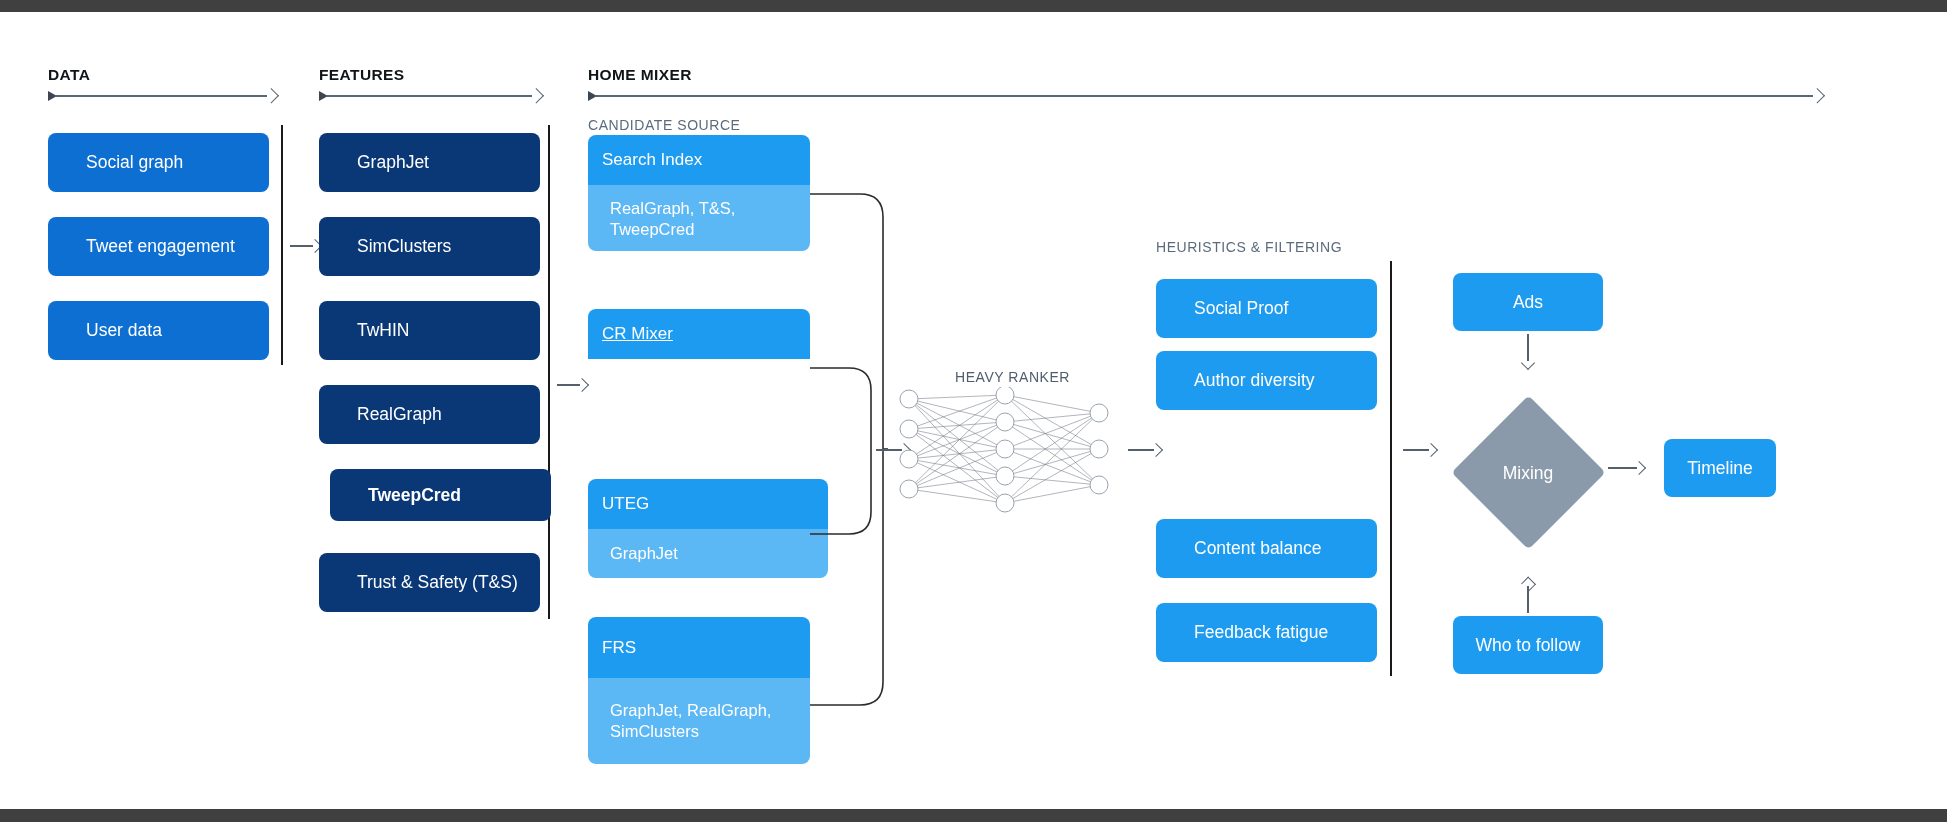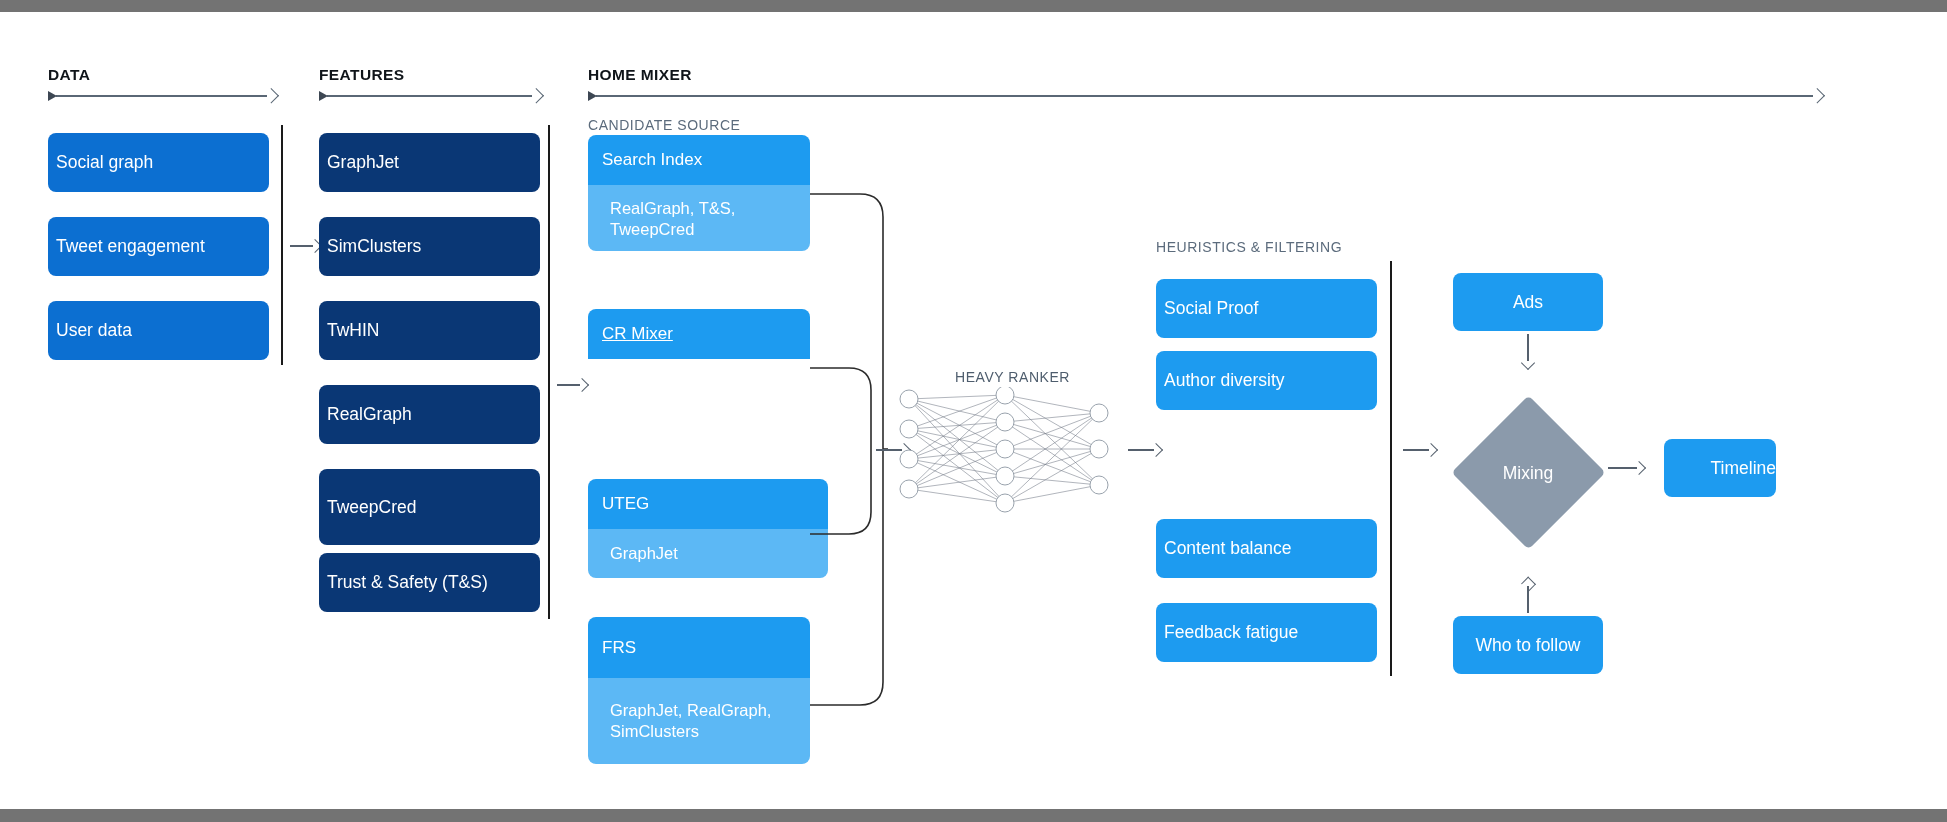--- a/index.html
+++ b/index.html
@@ -1,30 +1,30 @@
 <!DOCTYPE html>
 <html><head>
 <meta charset="utf-8">
 <style>
   html,body{margin:0;padding:0;background:#000;}
   body{width:1947px;height:822px;font-family:"Liberation Sans",sans-serif;overflow:hidden;}
-  #canvas{position:relative;width:1947px;height:822px;background:#737373;}
+  #canvas{position:relative;width:1947px;height:822px;background:#404040;}
   #stage{position:absolute;left:0;top:12px;width:1947px;height:797px;background:#ffffff;overflow:hidden;}
 
   .sec-title{position:absolute;font-size:15.5px;font-weight:700;color:#0f1419;letter-spacing:.4px;}
   .sub-title{position:absolute;font-size:14px;font-weight:400;color:#5b6b7c;letter-spacing:.55px;}
 
   .axis{position:absolute;height:14px;}
   .axis .bar{position:absolute;left:8px;right:9px;top:6px;height:1.6px;background:#5a6775;}
   .axis .tri{position:absolute;left:0;top:2px;width:0;height:0;border-left:9px solid #3d4753;border-top:5px solid transparent;border-bottom:5px solid transparent;}
   .axis .head{position:absolute;right:0;top:1.5px;width:10px;height:10px;border-right:1.6px solid #5a6775;border-top:1.6px solid #5a6775;transform:rotate(45deg) translateY(-1px);}
 
   .vsep{position:absolute;width:1.6px;background:#1a1a1a;}
 
-  .card{position:absolute;border-radius:8px;display:flex;align-items:center;box-sizing:border-box;padding-left:8px;color:#fff;font-size:17.5px;}
+  .card{position:absolute;border-radius:8px;display:flex;align-items:center;box-sizing:border-box;padding-left:38px;color:#fff;font-size:17.5px;}
   .card.blue{background:#0c6fd1;}
   .card.navy{background:#0a3775;}
   .card.sky{background:#1d9bf0;}
 
   .cs{position:absolute;border-radius:8px;overflow:hidden;}
   .cs .hd{background:#1d9bf0;color:#fff;font-size:17px;display:flex;align-items:center;padding-left:14px;box-sizing:border-box;}
   .cs .bd{background:#5cb8f5;color:#fff;font-size:16.5px;display:flex;align-items:center;padding:0 18px 0 22px;box-sizing:border-box;line-height:1.28;}
 
   .arw{position:absolute;height:12px;}
   .arw .ln{position:absolute;left:0;right:7px;top:5px;height:1.5px;background:#55606d;}
@@ -97,21 +97,21 @@
     </div>
     <div class="card navy" style="left:319px;top:205px;width:221px;height:59px;">
       <span>SimClusters</span>
     </div>
     <div class="card navy" style="left:319px;top:289px;width:221px;height:59px;">
       <span>TwHIN</span>
     </div>
     <div class="card navy" style="left:319px;top:373px;width:221px;height:59px;">
       <span>RealGraph</span>
     </div>
-    <div class="card navy" style="left:319px;top:457px;width:221px;height:76px;">
+    <div class="card navy" style="left:330px;top:457px;width:221px;height:52px;font-weight:bold;">
       <span>TweepCred</span>
     </div>
     <div class="card navy" style="left:319px;top:541px;width:221px;height:59px;">
       <span>Trust &amp; Safety (T&amp;S)</span>
     </div>
 
     <div class="arw" style="left:557px;top:367px;width:30px;">
       <div class="ln"></div>
       <div class="hd"></div>
     </div>
@@ -223,18 +223,18 @@
 
     <div class="card sky" style="left:1453px;top:604px;width:150px;height:58px;justify-content:center;padding-left:0;">
       <span>Who to follow</span>
     </div>
 
     <div class="arw" style="left:1608px;top:450px;width:36px;">
       <div class="ln"></div>
       <div class="hd"></div>
     </div>
 
-    <div class="card sky" style="left:1664px;top:427px;width:112px;height:58px;justify-content:flex-end;padding-left:0;">
+    <div class="card sky" style="left:1664px;top:427px;width:112px;height:58px;justify-content:center;padding-left:0;">
       <span>Timeline</span>
     </div>
 
   </div>
 </div>
 
 </body></html>

